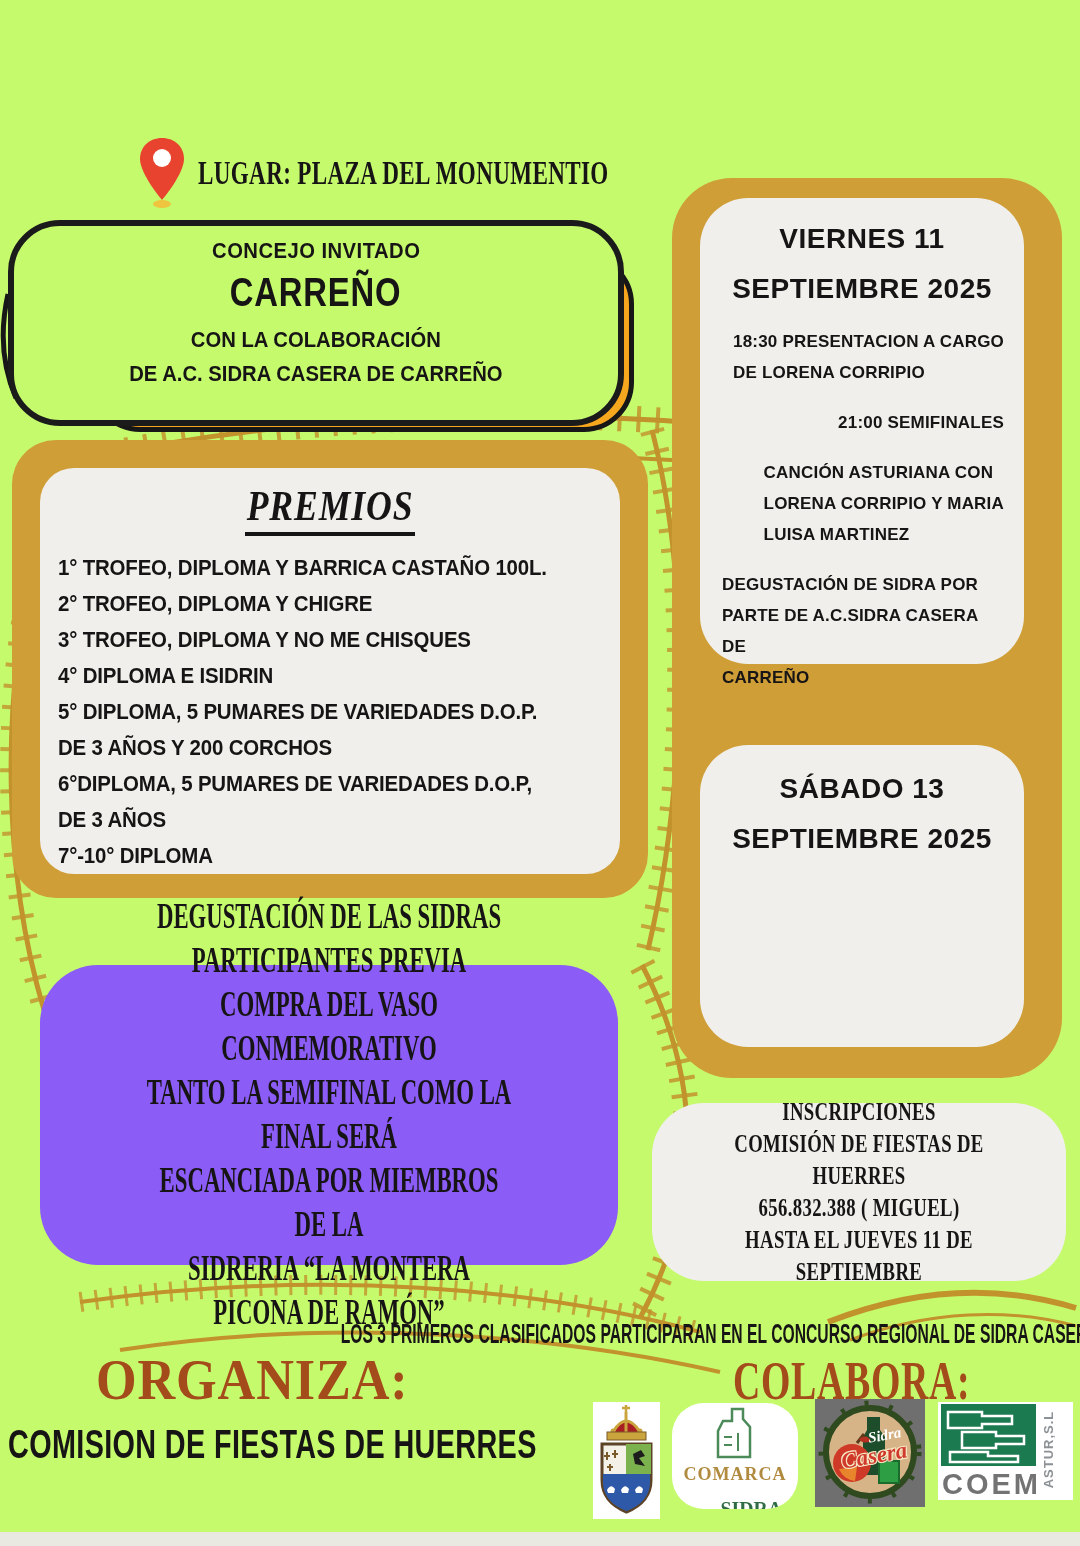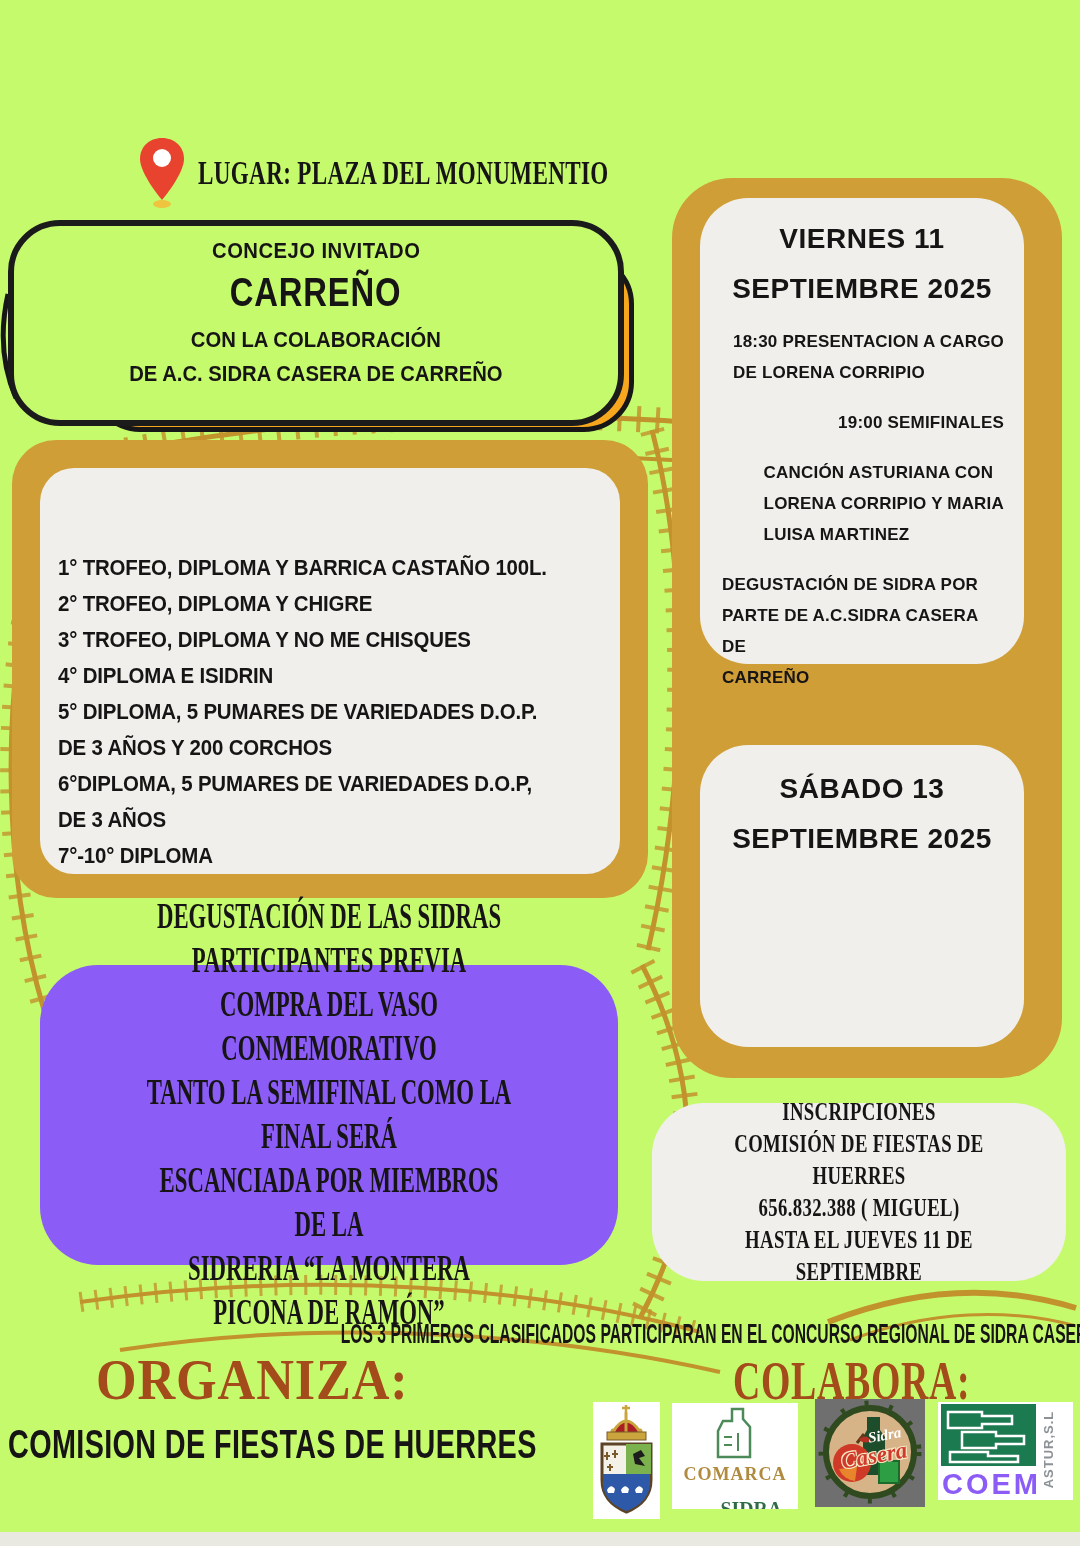--- a/index.html
+++ b/index.html
@@ -103,38 +103,38 @@
     font-weight:bold; font-size:54px; letter-spacing:1px; transform:scaleX(0.7); transform-origin:left top; white-space:nowrap;
   }
   .organizer {
     left:8px; top:1422px; z-index:2; font-weight:bold; font-size:40px; white-space:nowrap;
     transform:scaleX(0.72); transform-origin:left top; letter-spacing:0.5px;
   }
 
   
   .tile { z-index:2; overflow:hidden; }
   .tile-crest  { left:593px; top:1402px; width:67px;  height:117px; background:#fff; }
-  .tile-comarca{ left:672px; top:1403px; width:126px; height:106px; background:#fff; }
+  .tile-comarca{ left:672px; top:1403px; width:126px; height:106px; background:#fff;border-radius:32px; }
   .tile-casera { left:815px; top:1399px; width:110px; height:108px; background:#6f6f6f; }
   .tile-coem   { left:938px; top:1402px; width:135px; height:98px;  background:#fff; }
 
   .comarca-text { position:absolute; left:0; top:60px; width:126px; text-align:center;
     font-family:"Liberation Serif", serif; color:#b08a3e; }
   .comarca-w1 { font-size:19px; font-weight:bold; letter-spacing:1px; transform:scaleX(0.95); }
   .comarca-row { display:flex; align-items:baseline; justify-content:center; gap:3px; margin-top:1px; }
   .comarca-w2 { font-size:10px; font-weight:bold;margin-top:21px; }
   .comarca-w3 { font-size:22px; font-weight:bold; color:#2f6b44; transform:scaleX(0.9); }
 
   .casera-w1 { position:absolute; left:53px; top:28px; color:#fff; font-family:"Liberation Serif", serif;
     font-style:italic; font-weight:bold; font-size:15px; transform:rotate(-10deg); }
   .casera-w2 { position:absolute; left:26px; top:44px; color:#d0392b; font-family:"Liberation Serif", serif;
     font-style:italic; font-weight:bold; font-size:23px; transform:rotate(-10deg);
     text-shadow:1px 1px 0 #f6e7c4, -1px -1px 0 #f6e7c4, 1px -1px 0 #f6e7c4, -1px 1px 0 #f6e7c4; }
 
-  .coem-name { position:absolute; left:4px; top:66px; color:#8b5cf6; font-weight:bold; font-size:29px; letter-spacing:3px; }
+  .coem-name { position:absolute; left:4px; top:66px; color:#737373; font-weight:bold; font-size:29px; letter-spacing:3px; }
   .coem-side { position:absolute; left:100px; top:40px; color:#8d9296; font-weight:bold; font-size:13px;
     letter-spacing:1px; transform:rotate(-90deg) translate(0,-28px); transform-origin:center; white-space:nowrap; }
 
   .bottom-strip { left:0; top:1532px; width:1080px; height:14px; background:#e9e8e1; z-index:3; }
 </style>
 </head>
 <body>
 
 <div id="poster">
 
@@ -169,41 +169,44 @@
   <div class="abs invited-shadow"></div>
   <div class="abs invited-box">
     <div class="invited-heading">CONCEJO INVITADO</div>
     <div class="invited-name">CARREÑO</div>
     <div class="invited-collab">CON LA COLABORACIÓN</div>
     <div class="invited-collab">DE A.C. SIDRA CASERA DE CARREÑO</div>
   </div>
 
   <div class="abs premios-frame"></div>
   <div class="abs premios-panel"></div>
+  <div class="abs premios-title-wrap">
+    <span class="premios-title serif">PREMIOS</span>
+  </div>
   <div class="abs premios-list">
     <div class="premios-item pre">1° TROFEO, DIPLOMA Y BARRICA CASTAÑO 100L.</div>
     <div class="premios-item pre">2° TROFEO, DIPLOMA Y CHIGRE</div>
     <div class="premios-item pre">3° TROFEO, DIPLOMA Y NO ME CHISQUES</div>
     <div class="premios-item pre">4° DIPLOMA E ISIDRIN</div>
     <div class="premios-item pre">5° DIPLOMA, 5 PUMARES DE VARIEDADES D.O.P.
 DE 3 AÑOS Y 200 CORCHOS</div>
     <div class="premios-item pre">6°DIPLOMA, 5 PUMARES DE VARIEDADES D.O.P,
 DE 3 AÑOS</div>
     <div class="premios-item pre">7°-10° DIPLOMA</div>
   </div>
 
   <div class="abs gold-col"></div>
 
   <div class="abs day-panel viernes-panel">
     <div class="day-title pre">VIERNES 11
 SEPTIEMBRE 2025</div>
     <div class="day-events">
       <div class="day-event pre">18:30 PRESENTACION A CARGO
 DE LORENA CORRIPIO</div>
-      <div class="day-event pre">19:00 SEMIFINALES</div>
+      <div class="day-event pre">21:00 SEMIFINALES</div>
       <div class="day-event pre">CANCIÓN ASTURIANA CON
 LORENA CORRIPIO Y MARIA
 LUISA MARTINEZ</div>
       <div class="day-event pre">DEGUSTACIÓN DE SIDRA POR
 PARTE DE A.C.SIDRA CASERA DE
 CARREÑO</div>
     </div>
   </div>
 
   <div class="abs day-panel sabado-panel">

